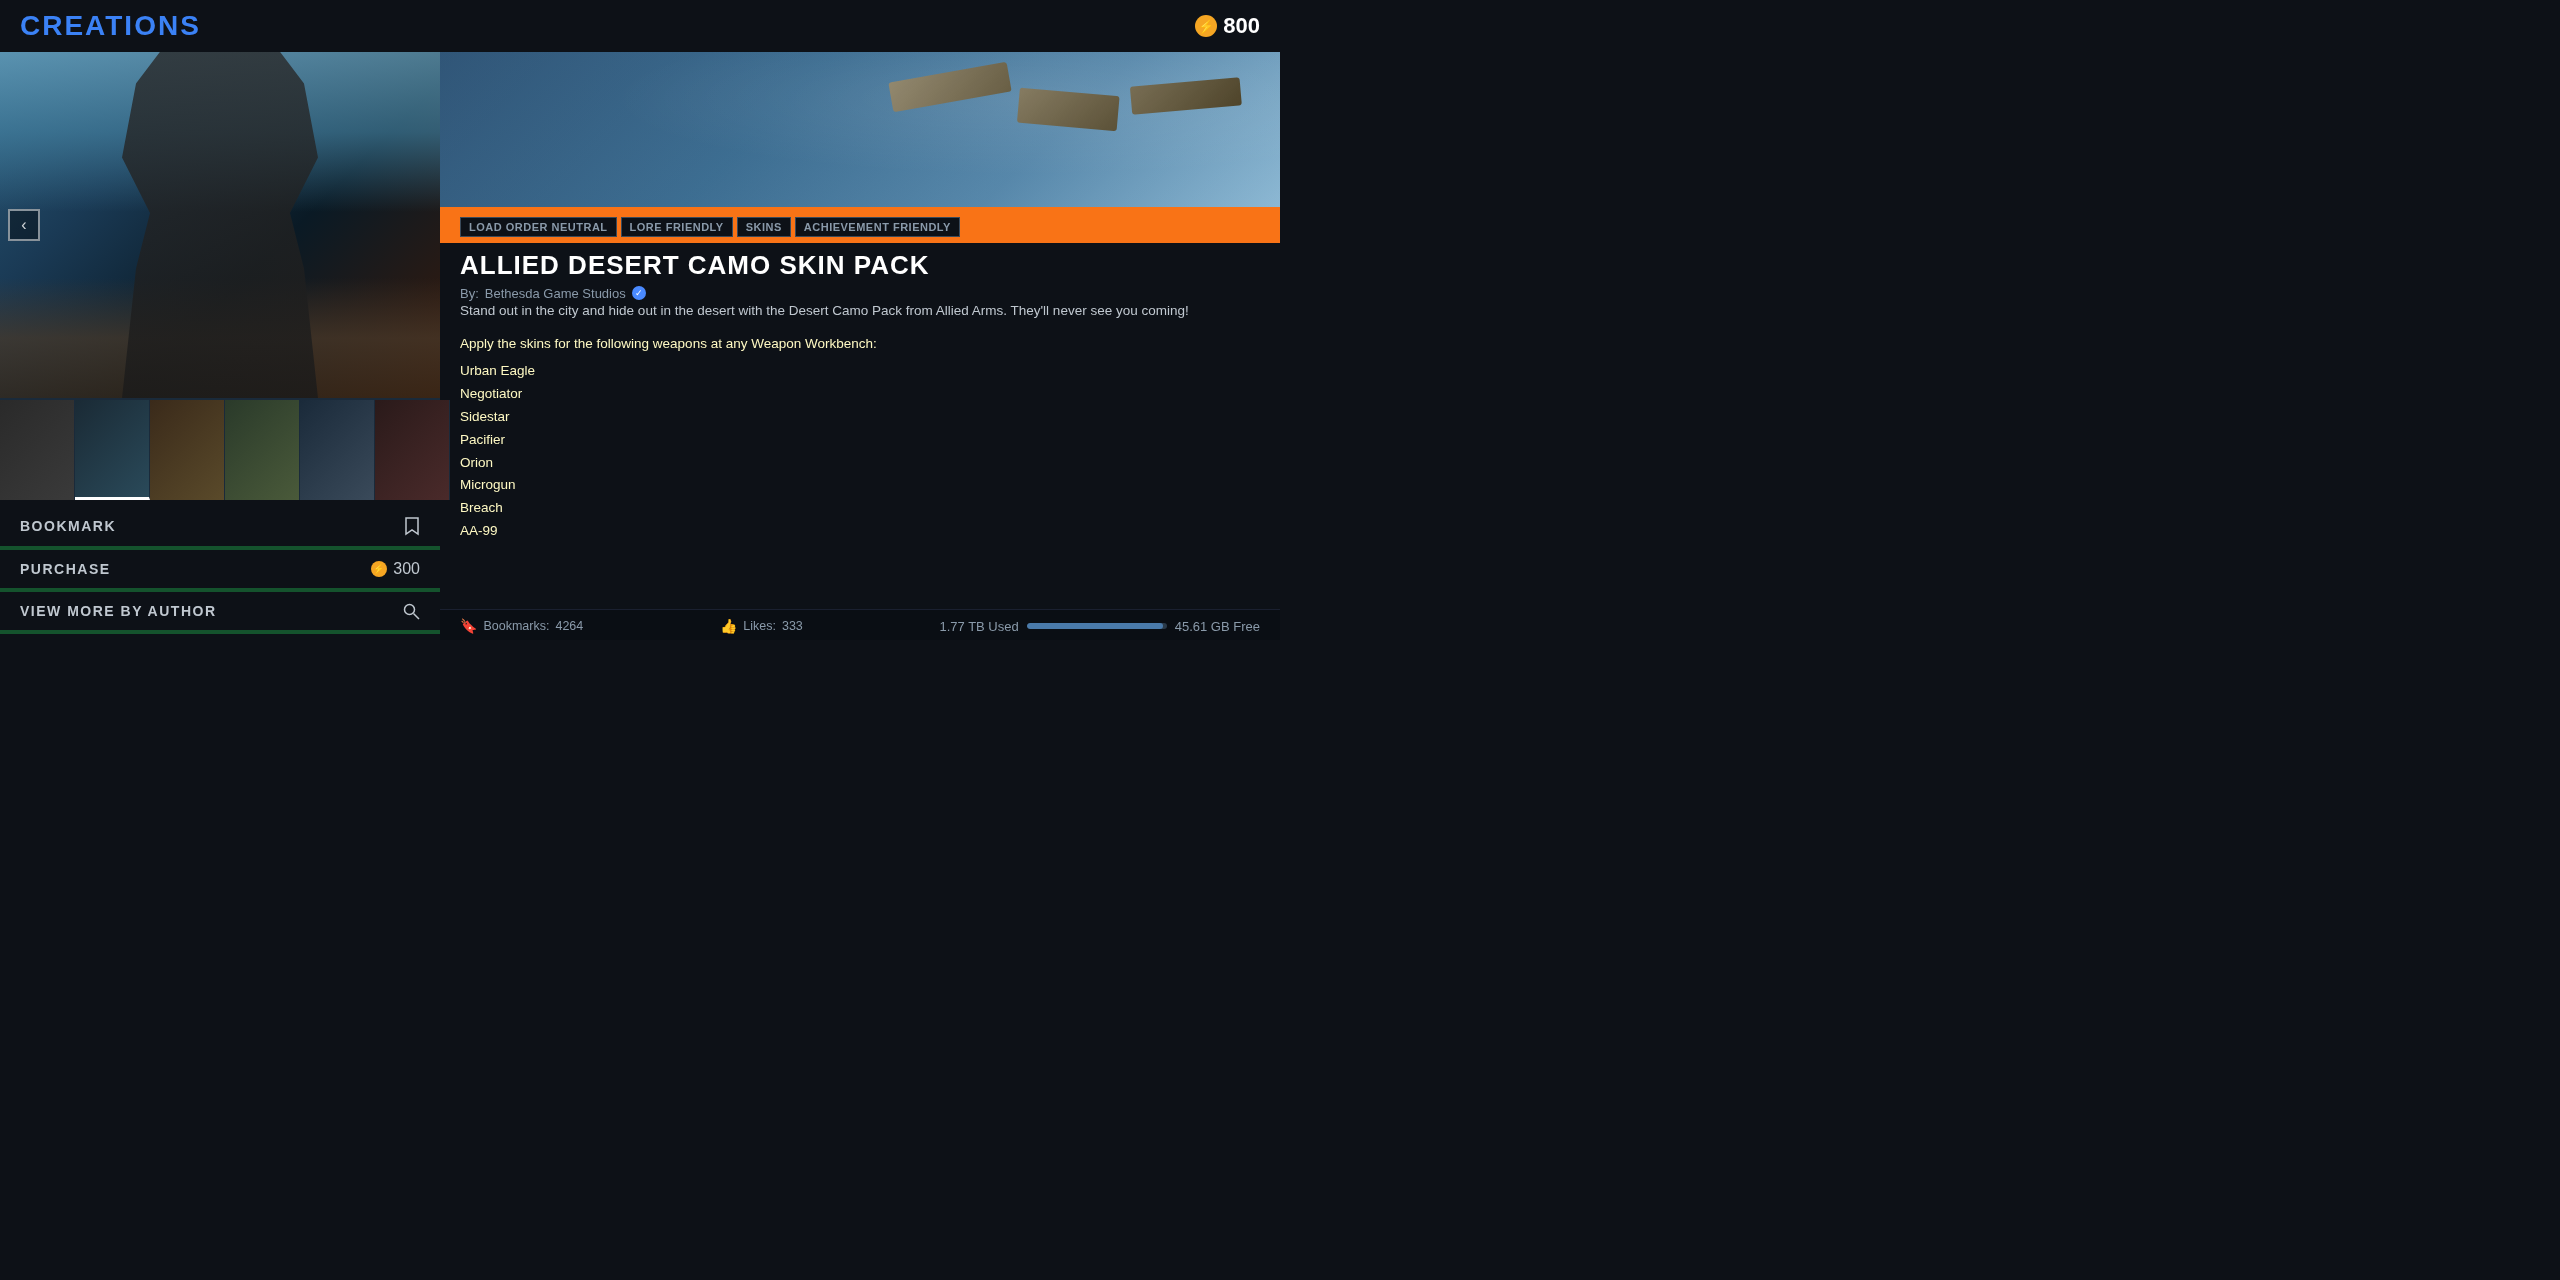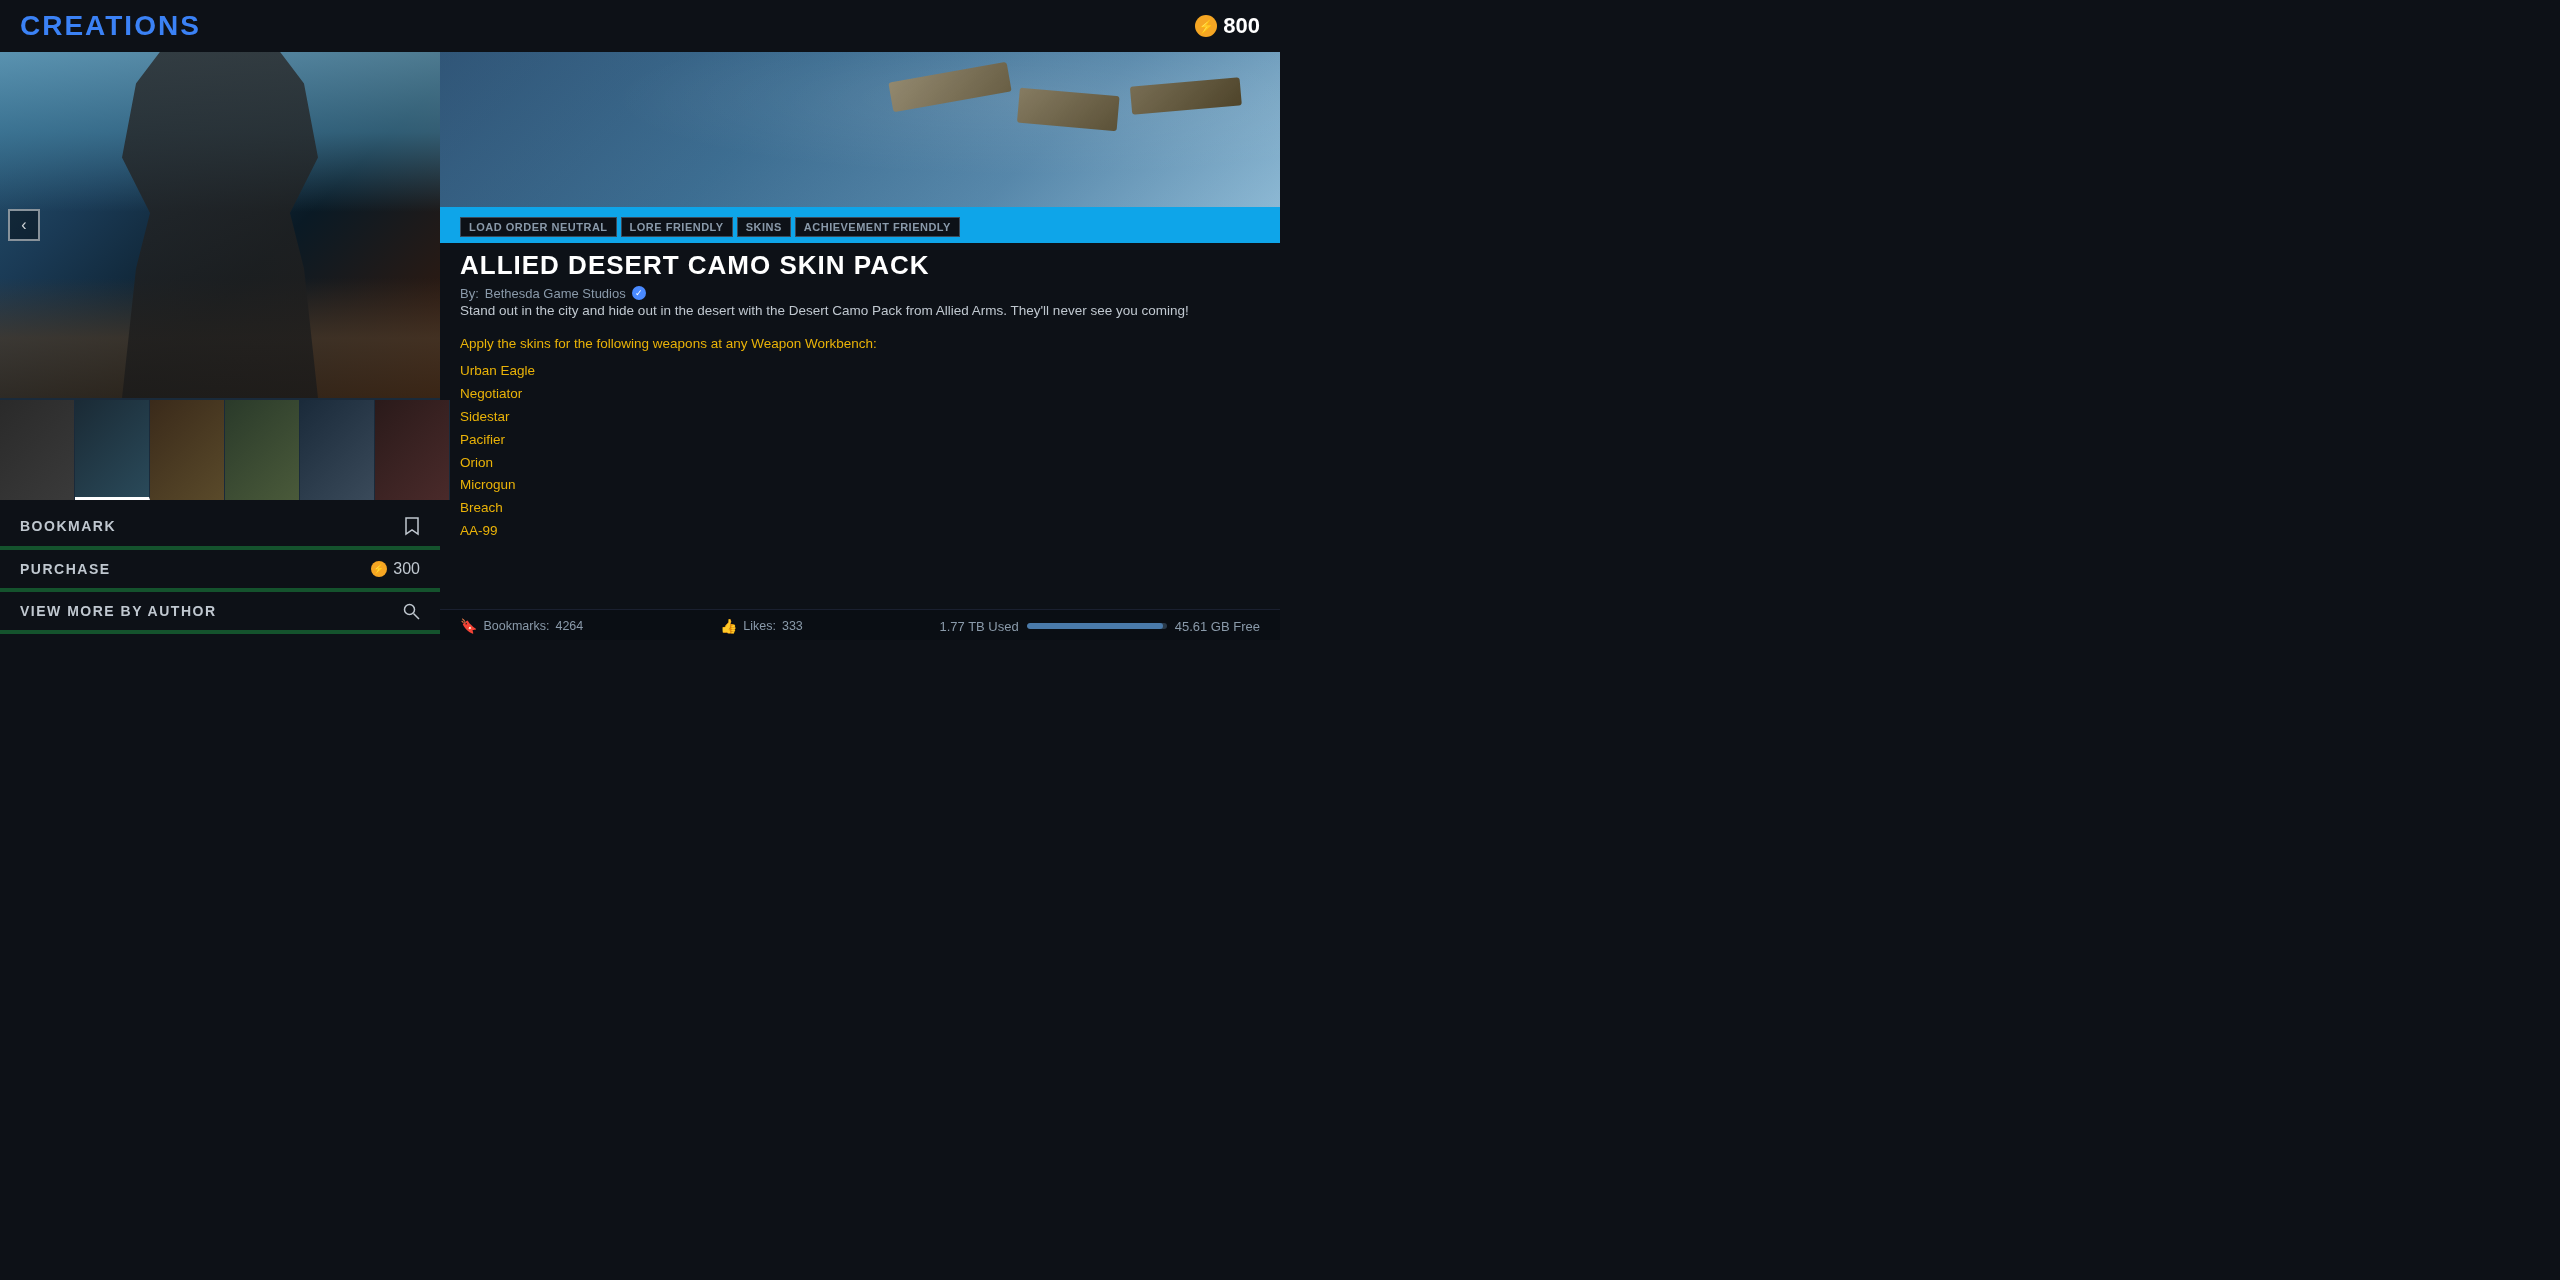--- a/index.html
+++ b/index.html
@@ -242,21 +242,21 @@
     }
     .weapon-1 { width: 120px; height: 30px; transform: rotate(-10deg); background: linear-gradient(135deg, #9a8a6a, #6a5a3a); }
     .weapon-2 { width: 100px; height: 35px; transform: rotate(5deg) translateY(20px); background: linear-gradient(135deg, #8a7a5a, #5a4a2a); }
     .weapon-3 { width: 110px; height: 28px; transform: rotate(-5deg) translateY(10px); background: linear-gradient(135deg, #7a6a4a, #4a3a1a); }
 
     
     .tags-row {
       display: flex;
       gap: 4px;
       padding: 10px 20px 6px;
-      background: #0ea5e9;
+      background: #f97316;
     }
     .tag-badge {
       font-size: 11px;
       font-weight: 700;
       letter-spacing: 0.5px;
       padding: 3px 8px;
       border: 1px solid #3a4a5a;
       color: #8a9aaa;
       background: #0d1117;
       text-transform: uppercase;
@@ -296,21 +296,21 @@
       color: white;
     }
     .description-text {
       font-size: 13.5px;
       color: #c0c8d0;
       line-height: 1.5;
       margin-bottom: 12px;
     }
     .weapon-list {
       font-size: 13.5px;
-      color: #eab308;
+      color: #fef9c3;
       line-height: 1.7;
     }
     .weapon-list-label {
       margin-bottom: 4px;
     }
 
     
     .footer-stats {
       display: flex;
       justify-content: space-between;

